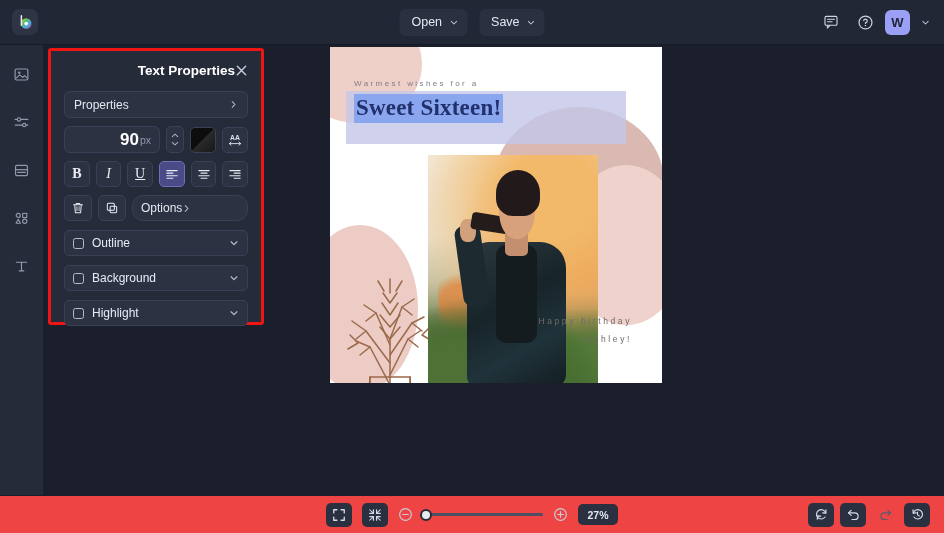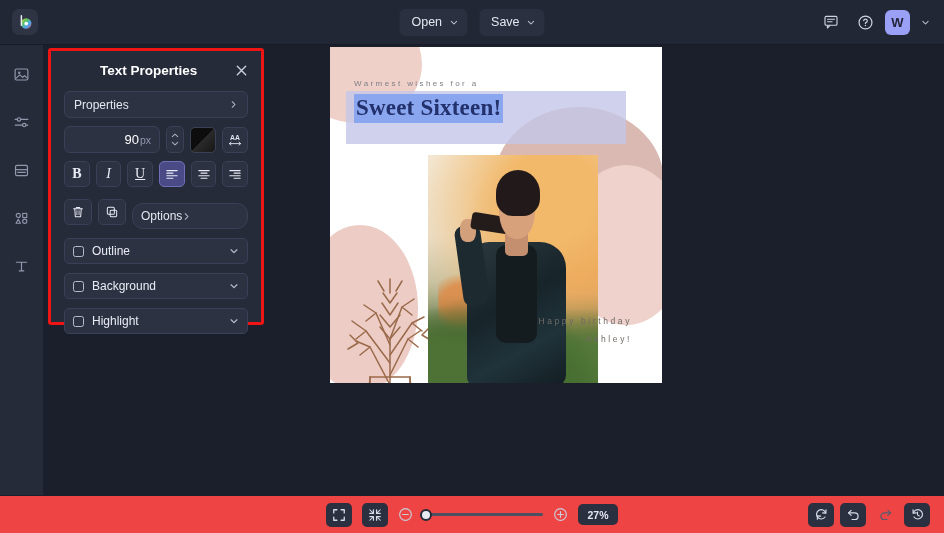--- a/index.html
+++ b/index.html
@@ -67,41 +67,41 @@
   
   .panel-wrap {
     position: absolute; left: 48px; top: 48px; width: 216px; height: 277px;
     border: 3px solid #ef1515; border-radius: 3px;
   }
   .panel {
     width: 100%; height: 100%; background: #262b3a; border-radius: 2px;
     padding: 12px 13px 0 13px;
   }
   .panel-head {
-    display: flex; align-items: center; justify-content: space-between;
+    display: flex; align-items: center; justify-content: flex-end;
     margin-bottom: 13px;
     margin-left: 36px;
   }
   .panel-title { color: #fff; font-size: 13.5px; font-weight: bold; }
   .close-x { color: #c9cede; cursor: pointer; line-height: 0; }
 
   .field {
     height: 27px; background: #2d3242; border: 1px solid #3a4055; border-radius: 6px;
     display: flex; align-items: center; padding: 0 9px;
     color: #e4e7f0; font-size: 12px; cursor: pointer;
   }
   .field .grow { flex: 1 1 auto; }
   .row { display: flex; align-items: center; gap: 6px; margin-top: 8px; }
 
   .size-field {
     flex: 1 1 auto; height: 27px; background: #2d3242; border: 1px solid #3a4055;
     border-radius: 6px; display: flex; align-items: center; justify-content: flex-end;
     padding: 0 8px; gap: 1px; cursor: text;
   }
-  .size-val { color: #ffffff; font-size: 13px; font-weight: normal; }
+  .size-val { color: #ffffff; font-size: 17px; font-weight: bold; }
   .size-unit { color: #9298ab; font-size: 10.5px; }
   .stepper {
     width: 18px; height: 27px; background: #2d3242; border: 1px solid #3a4055;
     border-radius: 5px; display: flex; flex-direction: column;
     align-items: center; justify-content: center; gap: 3px; cursor: pointer;
     color: #aab0c2;
   }
   .swatch {
     width: 26px; height: 26px; border-radius: 5px; cursor: pointer;
     background: linear-gradient(135deg, #0d0d0d 0%, #0d0d0d 50%, #2a2a2a 50%, #171717 100%);
@@ -118,21 +118,21 @@
     cursor: pointer; color: #e9ecf5; font-size: 12.5px;
   }
   .tool-btn.active { background: #494a86; border-color: #6e6fb6; }
   .tool-btn.serif-i { font-family: "Liberation Serif", serif; font-style: italic; font-size: 14px; }
   .tool-btn.bold-b { font-weight: bold; font-family: "Liberation Serif", serif; font-size: 14px; }
   .tool-btn.und-u { text-decoration: underline; font-family: "Liberation Serif", serif; font-size: 14px; }
 
   .opt-field {
     flex: 1 1 auto; height: 26px; background: #2d3242; border: 1px solid #3a4055;
     border-radius: 11px; display: flex; align-items: center; padding: 0 8px;
-    color: #e4e7f0; font-size: 12px; cursor: pointer; margin-top: 8px;
+    color: #e4e7f0; font-size: 12px; cursor: pointer;
   }
   .acc-row {
     height: 26px; background: #2d3242; border: 1px solid #3a4055; border-radius: 5px;
     display: flex; align-items: center; gap: 8px; padding: 0 8px; margin-top: 9px;
     cursor: pointer;
   }
   .cbox {
     width: 11px; height: 11px; border: 1.4px solid #b6bbcc; border-radius: 2.5px;
     flex: 0 0 auto;
   }

